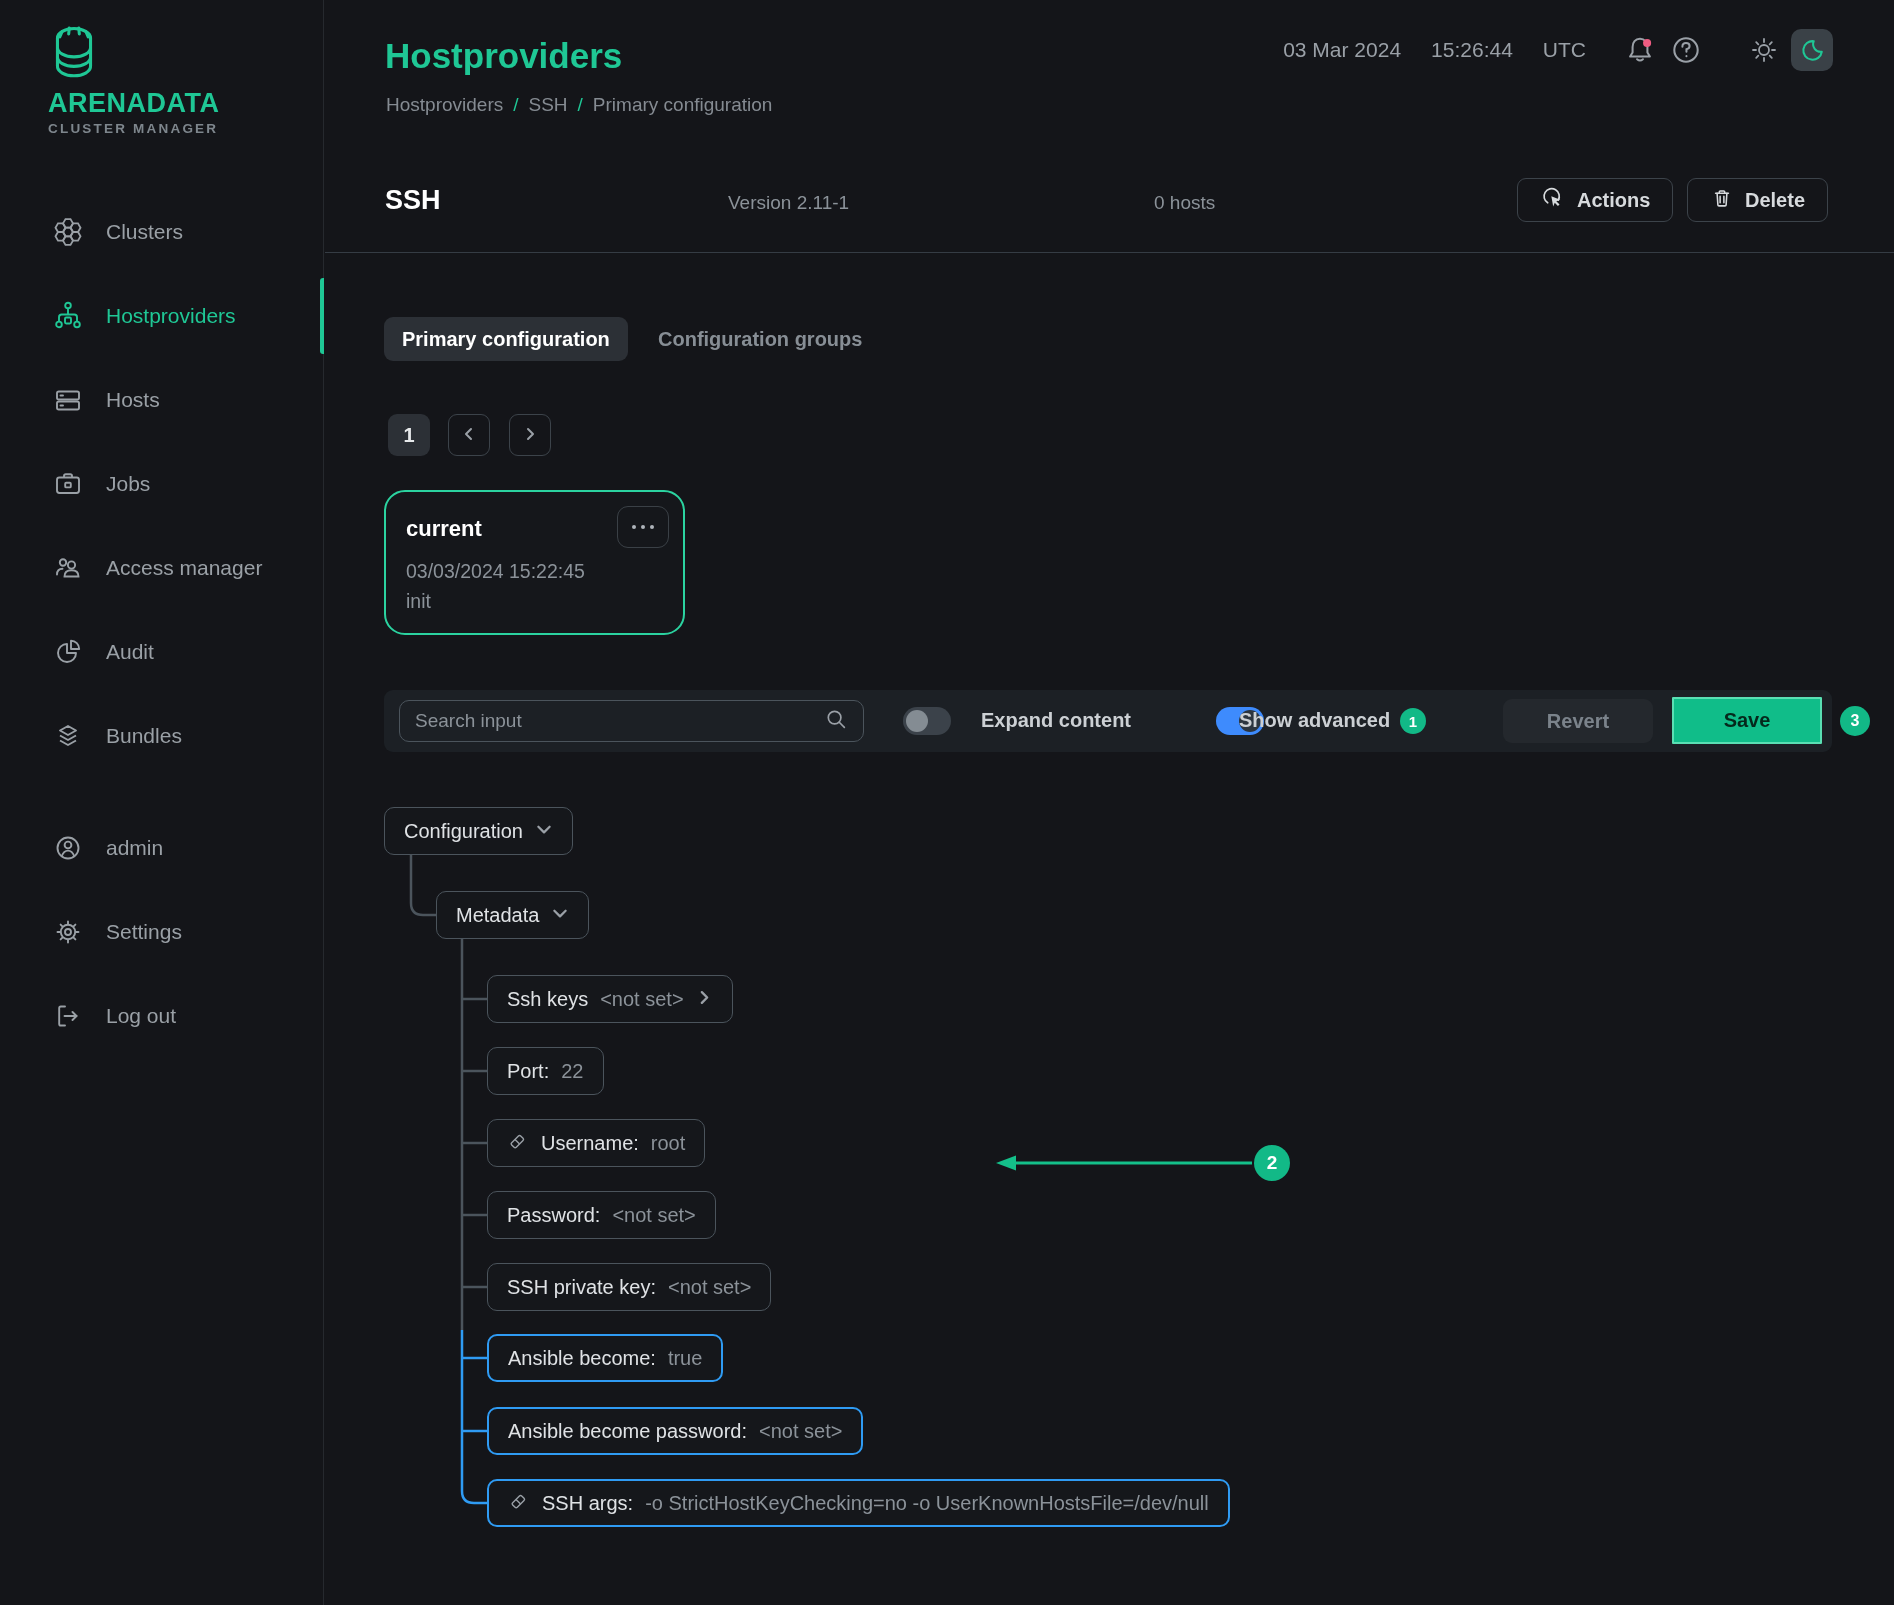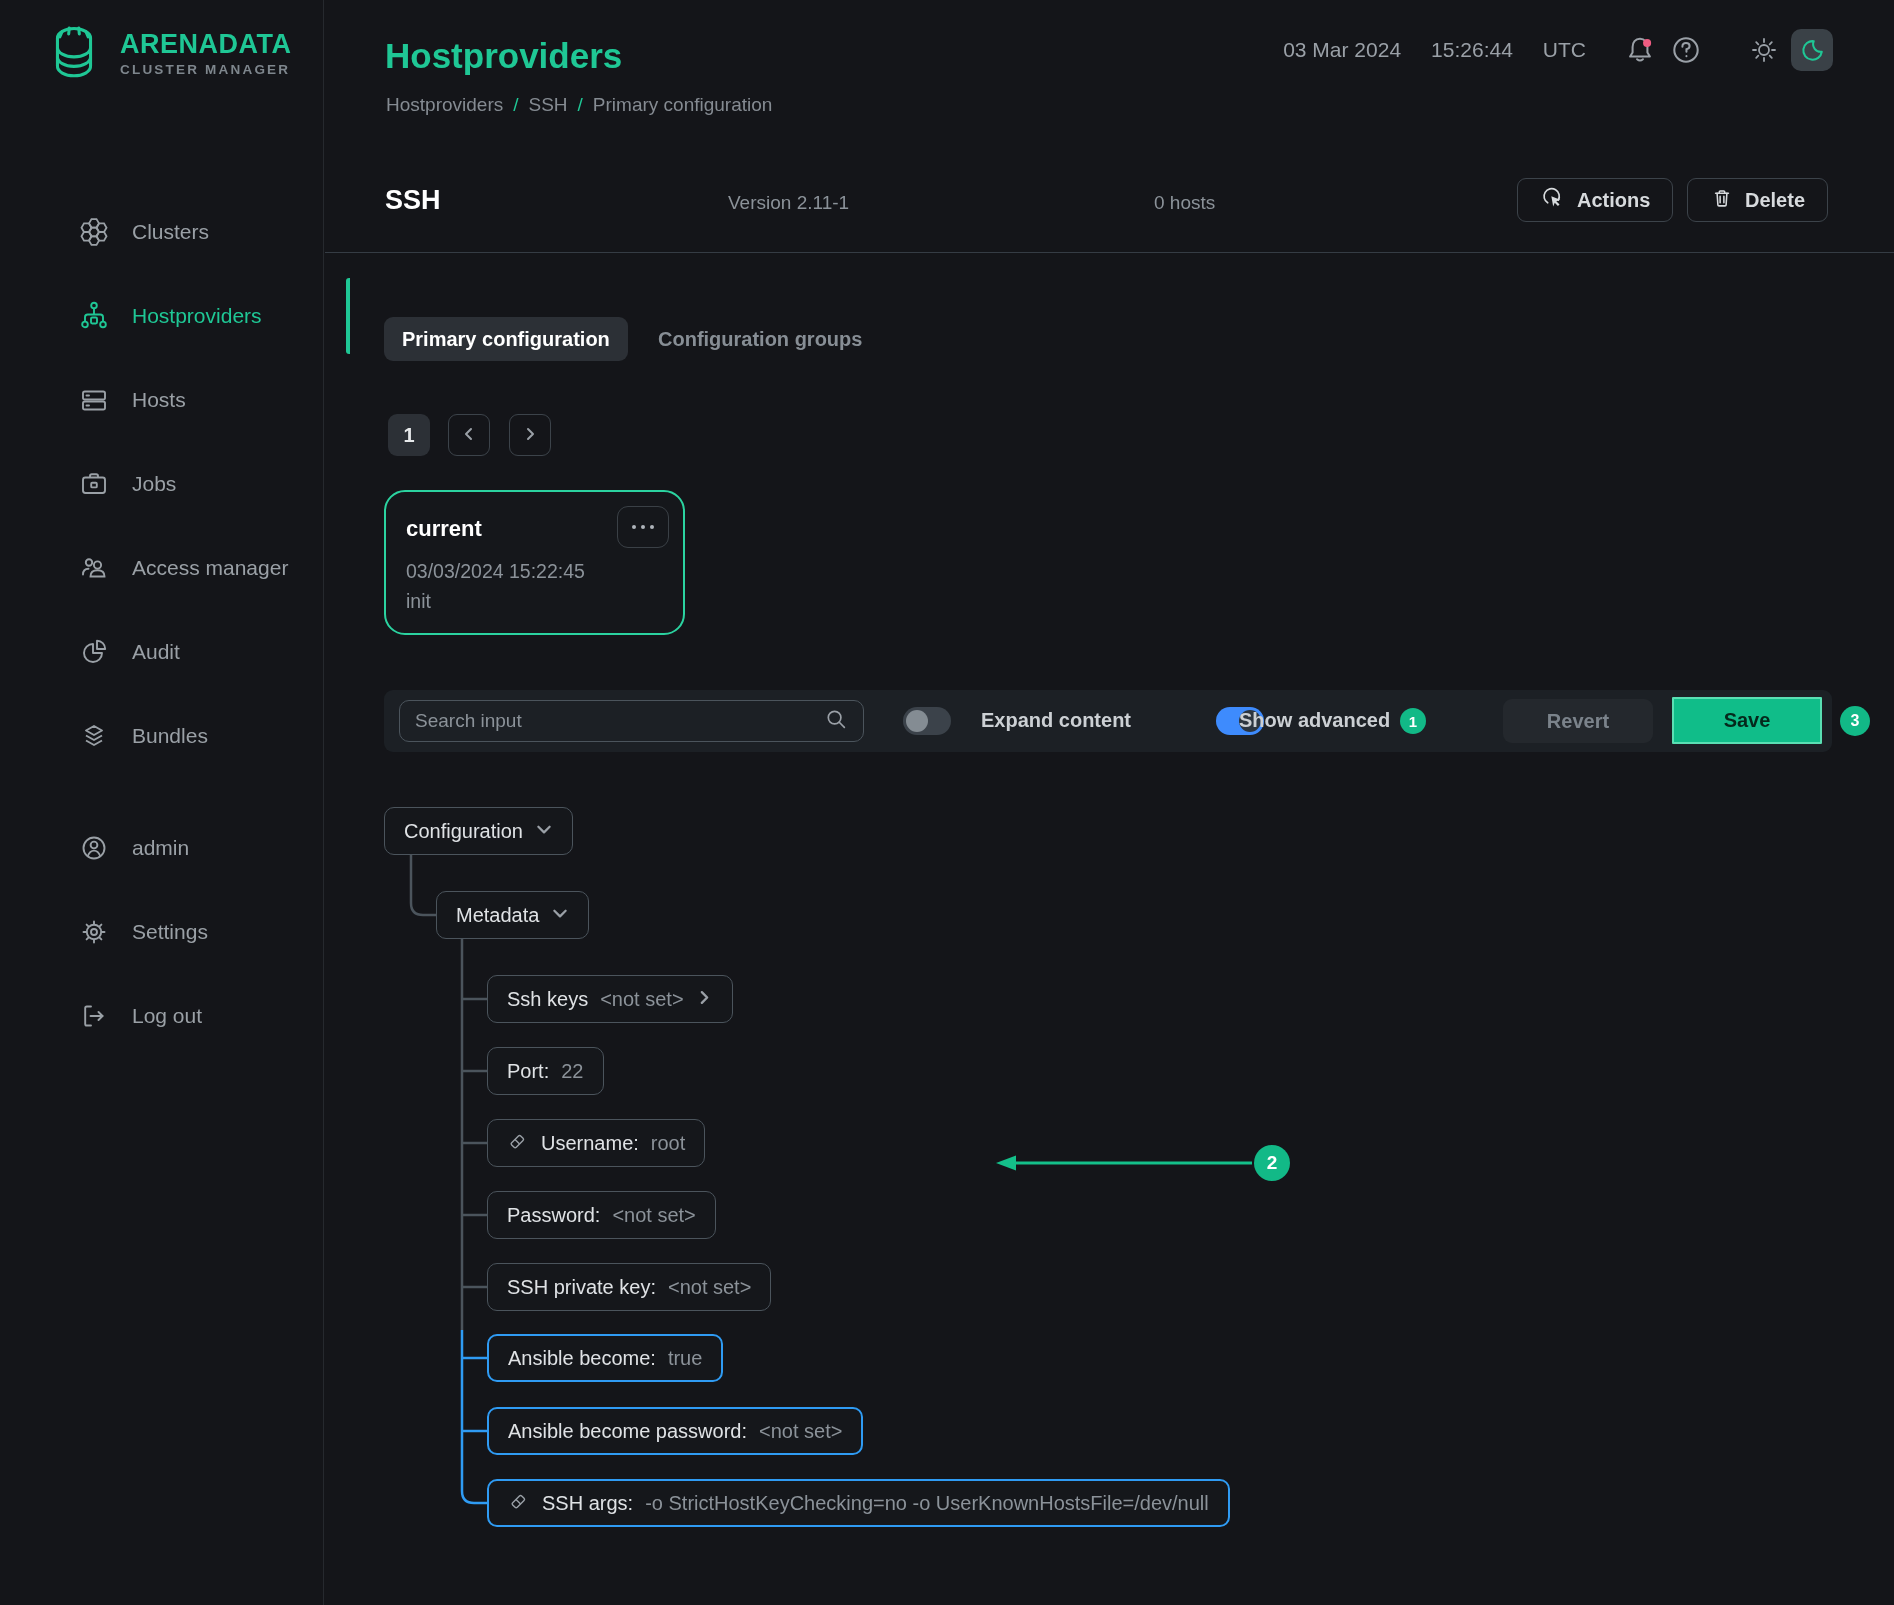--- a/index.html
+++ b/index.html
@@ -8,24 +8,24 @@
     background:#141519;
     font-family:"Liberation Sans", sans-serif;
     color:#e7e9eb;
     position:relative;
     overflow:hidden;
   }
   .abs { position:absolute; }
 
   
   .sidebar { left:0; top:0; width:324px; height:1605px; background:#141519; border-right:1px solid #26292e; }
-  .logo { left:48px; top:20px; display:flex; align-items:center; gap:20px; cursor:pointer; }
+  .logo { left:48px; top:20px; display:flex; align-items:flex-start; gap:2px; cursor:pointer;flex-direction:column; }
   .logo-text .brand-name { color:#1fc795; font-size:27px; font-weight:bold; letter-spacing:.5px; }
   .logo-text .brand-sub { color:#7e868d; font-size:13.5px; font-weight:bold; letter-spacing:2.2px; margin-top:2px; }
-  .nav-item { left:0; width:324px; height:84px; display:flex; align-items:center; gap:22px; padding-left:52px; cursor:pointer; color:#9aa0a6; font-size:21px;margin-left:26px; }
+  .nav-item { left:0; width:324px; height:84px; display:flex; align-items:center; gap:22px; padding-left:52px; cursor:pointer; color:#9aa0a6; font-size:21px; }
   .nav-item .nav-ic { width:32px; height:32px; flex:0 0 32px; }
   .nav-item.active { color:#1fc795; }
   .active-bar { right:0; width:4px; border-radius:3px 0 0 3px; background:#1fc795; }
 
   
   .page-title { left:385px; top:36px; font-size:35px; font-weight:bold; color:#1fc795; }
   .breadcrumb { left:386px; top:94px; font-size:19px; color:#858b92; display:flex; gap:10px; }
   .breadcrumb .sep { color:#1fc795; }
   .topbar-right { top:28px; right:61px; display:flex; align-items:center; height:44px; }
   .dt { color:#9aa0a7; font-size:21px; display:flex; gap:30px; align-items:center; }

